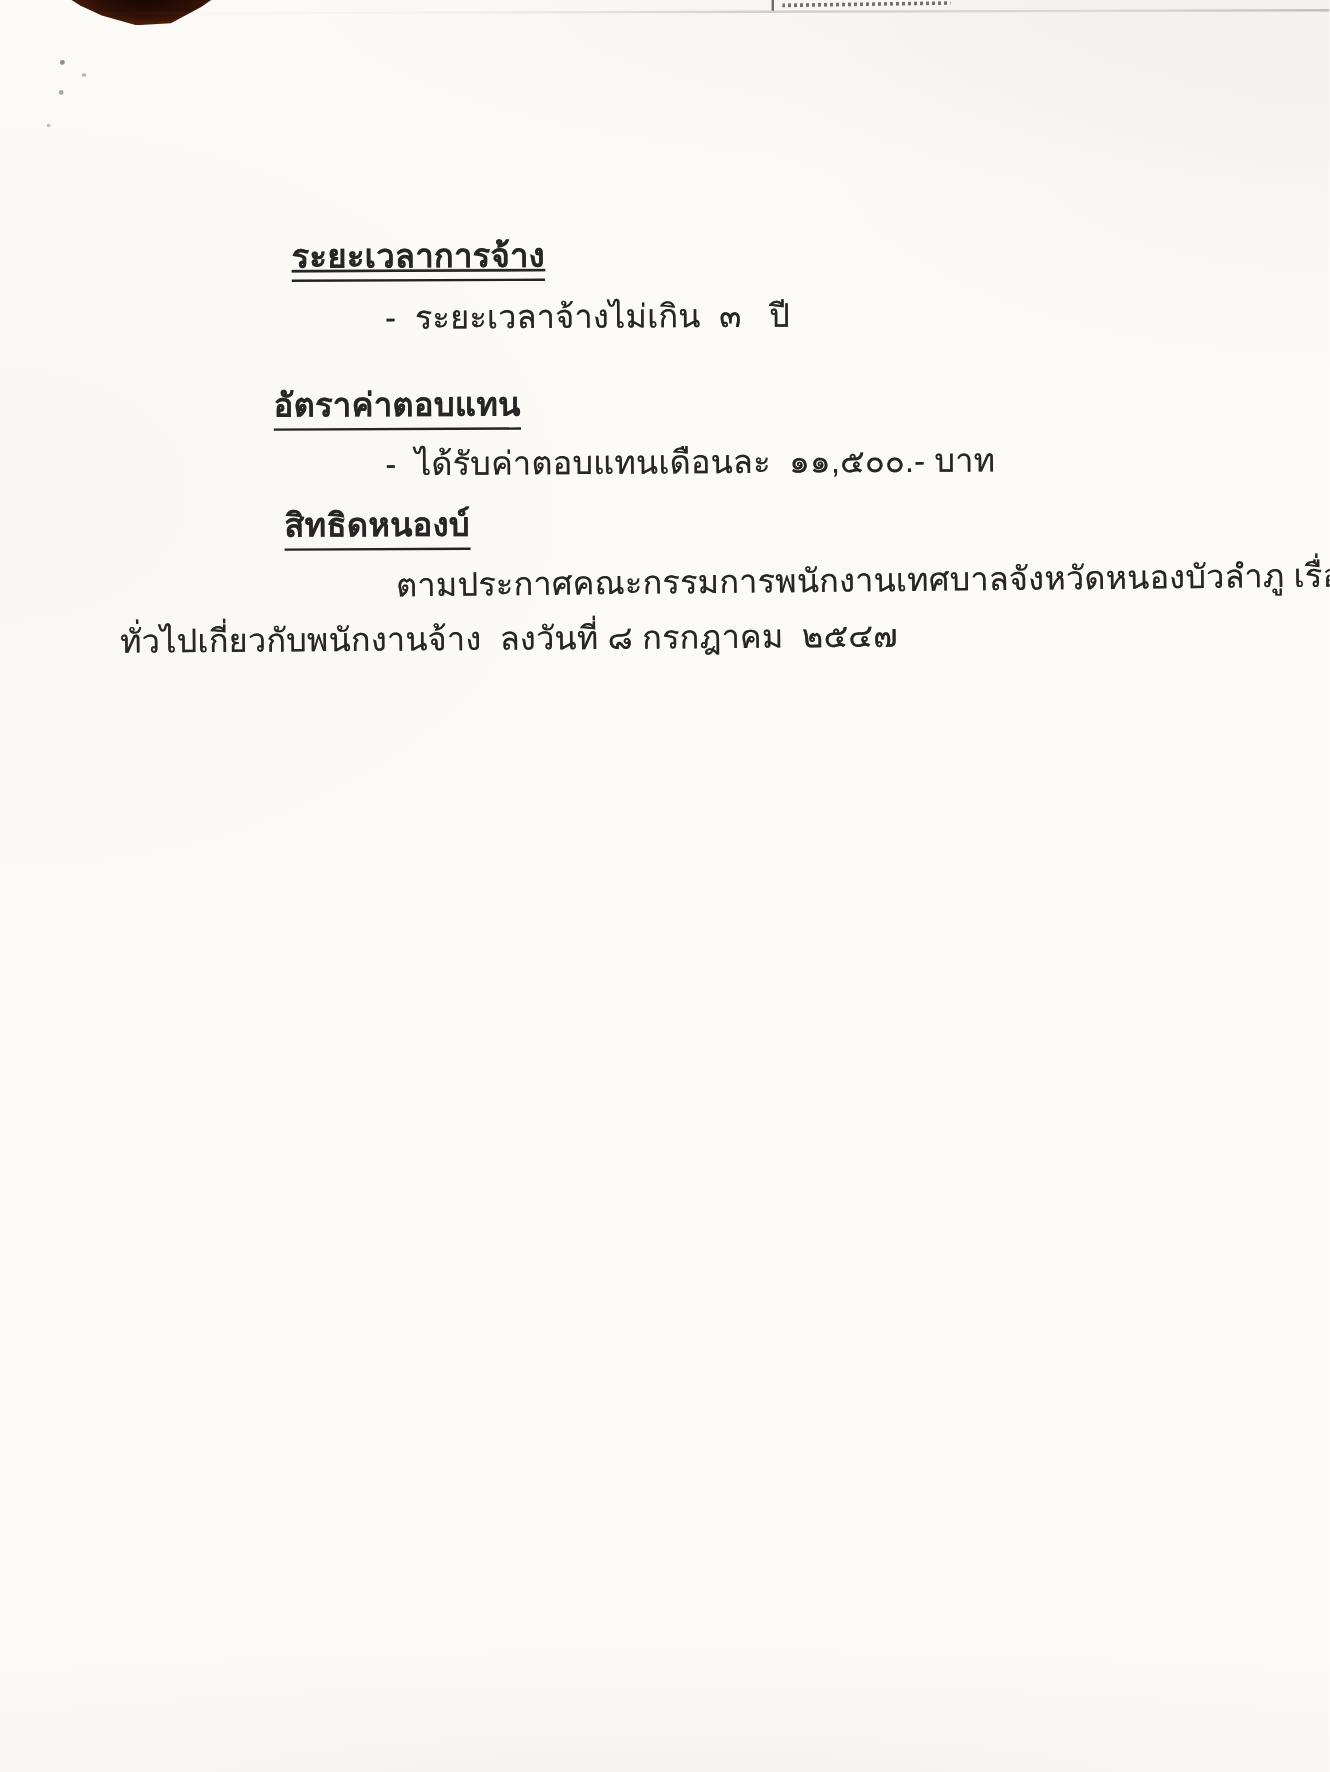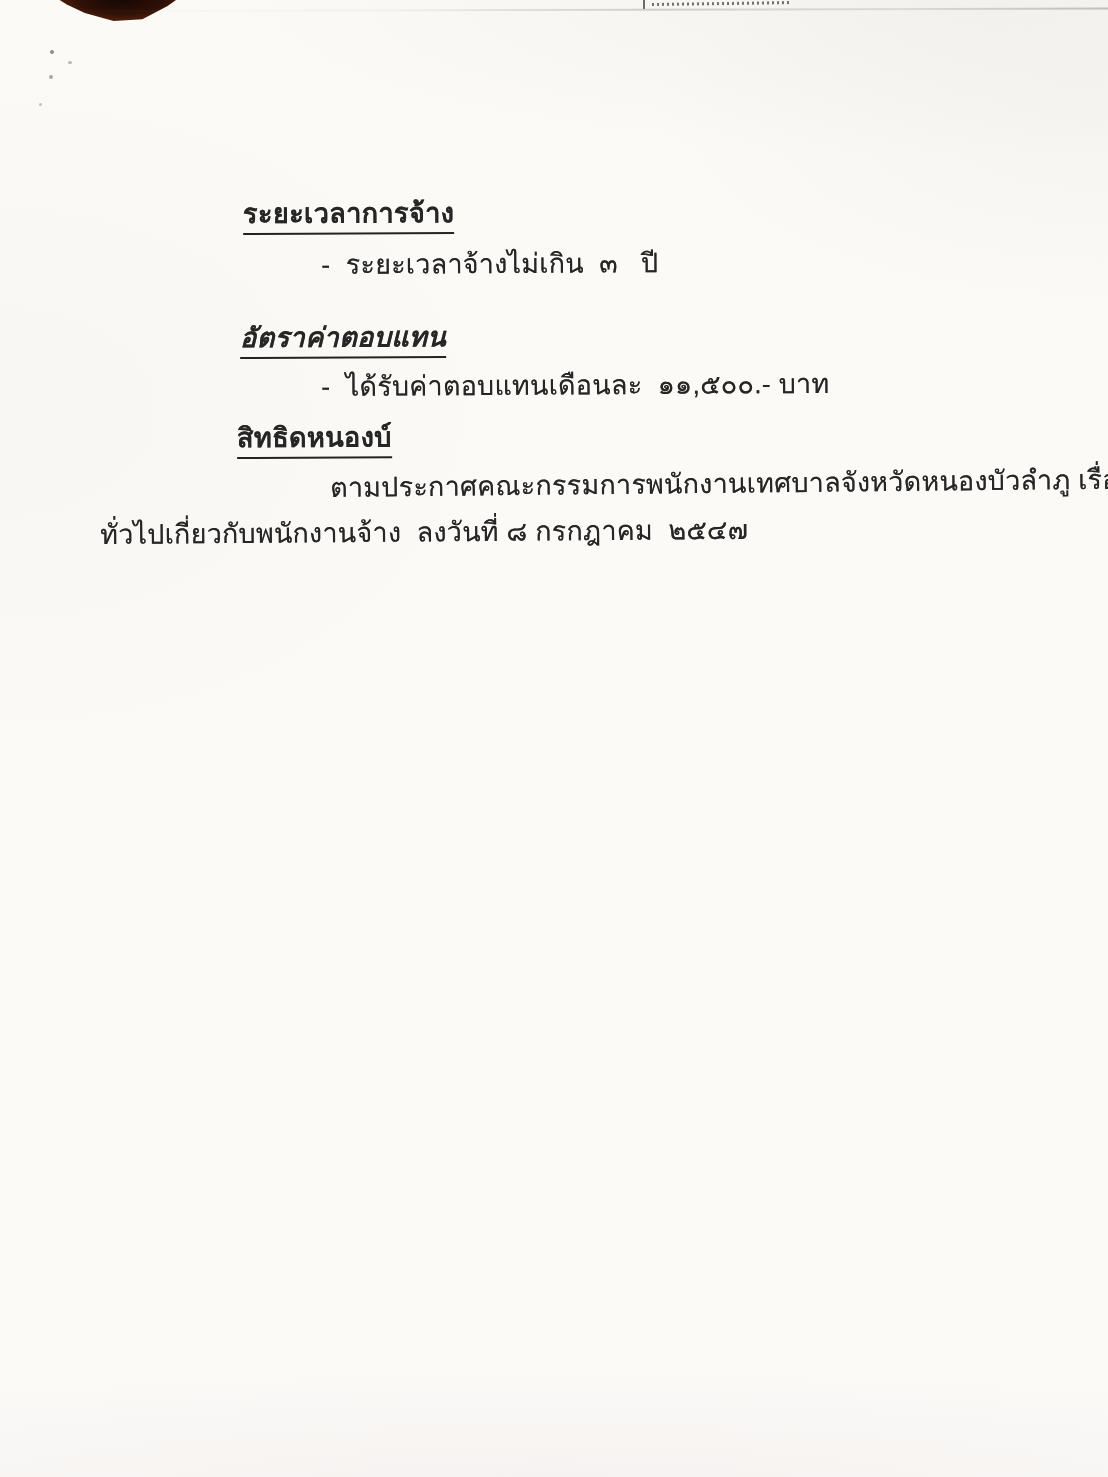--- a/index.html
+++ b/index.html
@@ -103,23 +103,23 @@
 
   <div class="stain"></div>
   <div class="tick"></div>
   <div class="dots"></div>
   <div class="edge-line"></div>
   <div class="speck s1"></div>
   <div class="speck s2"></div>
   <div class="speck s3"></div>
   <div class="speck s4"></div>
 
-  <div class="txt heading" style="left:243px; top:197px;">ระยะเวลาการจ้าง</div>
+  <div class="txt heading" style="left:243px; top:197px;text-decoration:underline;">ระยะเวลาการจ้าง</div>
   <div class="txt body-line" style="left:321px; top:248px; transform: rotate(-0.3deg);">-  ระยะเวลาจ้างไม่เกิน  ๓   ปี</div>
 
-  <div class="txt heading" style="left:240px; top:321px;font-style:italic;">อัตราค่าตอบแทน</div>
+  <div class="txt heading" style="left:228px; top:321px;">อัตราค่าตอบแทน</div>
   <div class="txt body-line" style="left:321px; top:370px; transform: rotate(-0.35deg);">-  ได้รับค่าตอบแทนเดือนละ  ๑๑,๕๐๐.- บาท</div>
 
   <div class="txt heading" style="left:237px; top:421px;">สิทธิดหนองบ์</div>
   <div class="txt body-line" style="left:330px; top:471px; transform: rotate(-0.6deg);">ตามประกาศคณะกรรมการพนักงานเทศบาลจังหวัดหนองบัวลำภู เรื่อง มาตรฐาน</div>
   <div class="txt body-line" style="left:100px; top:518px; transform: rotate(-0.45deg);">ทั่วไปเกี่ยวกับพนักงานจ้าง  ลงวันที่ ๘ กรกฎาคม  ๒๕๔๗</div>
 
 </div>
 
 </body></html>

